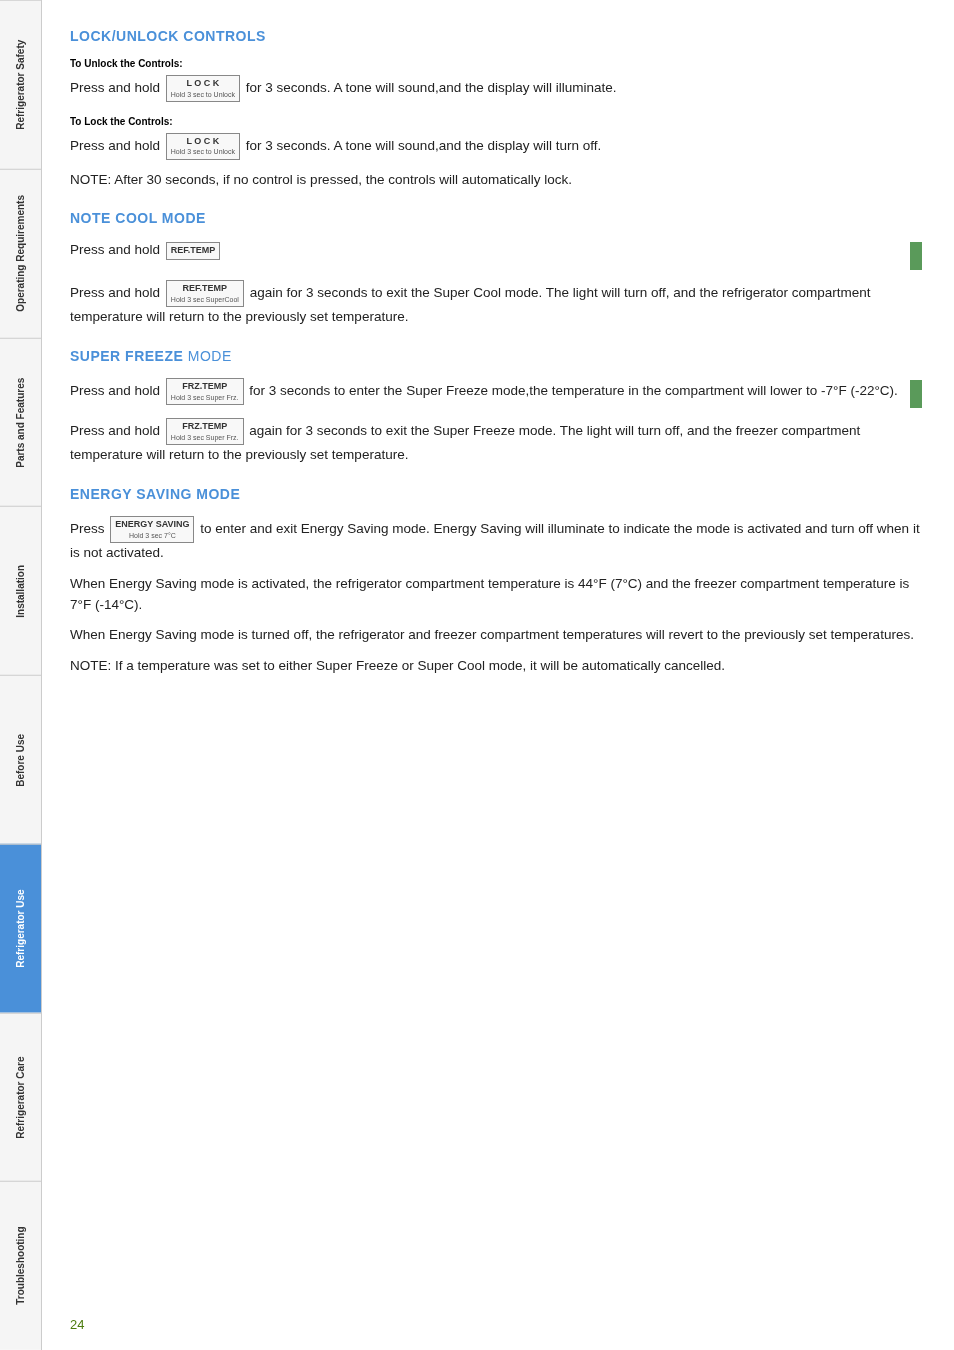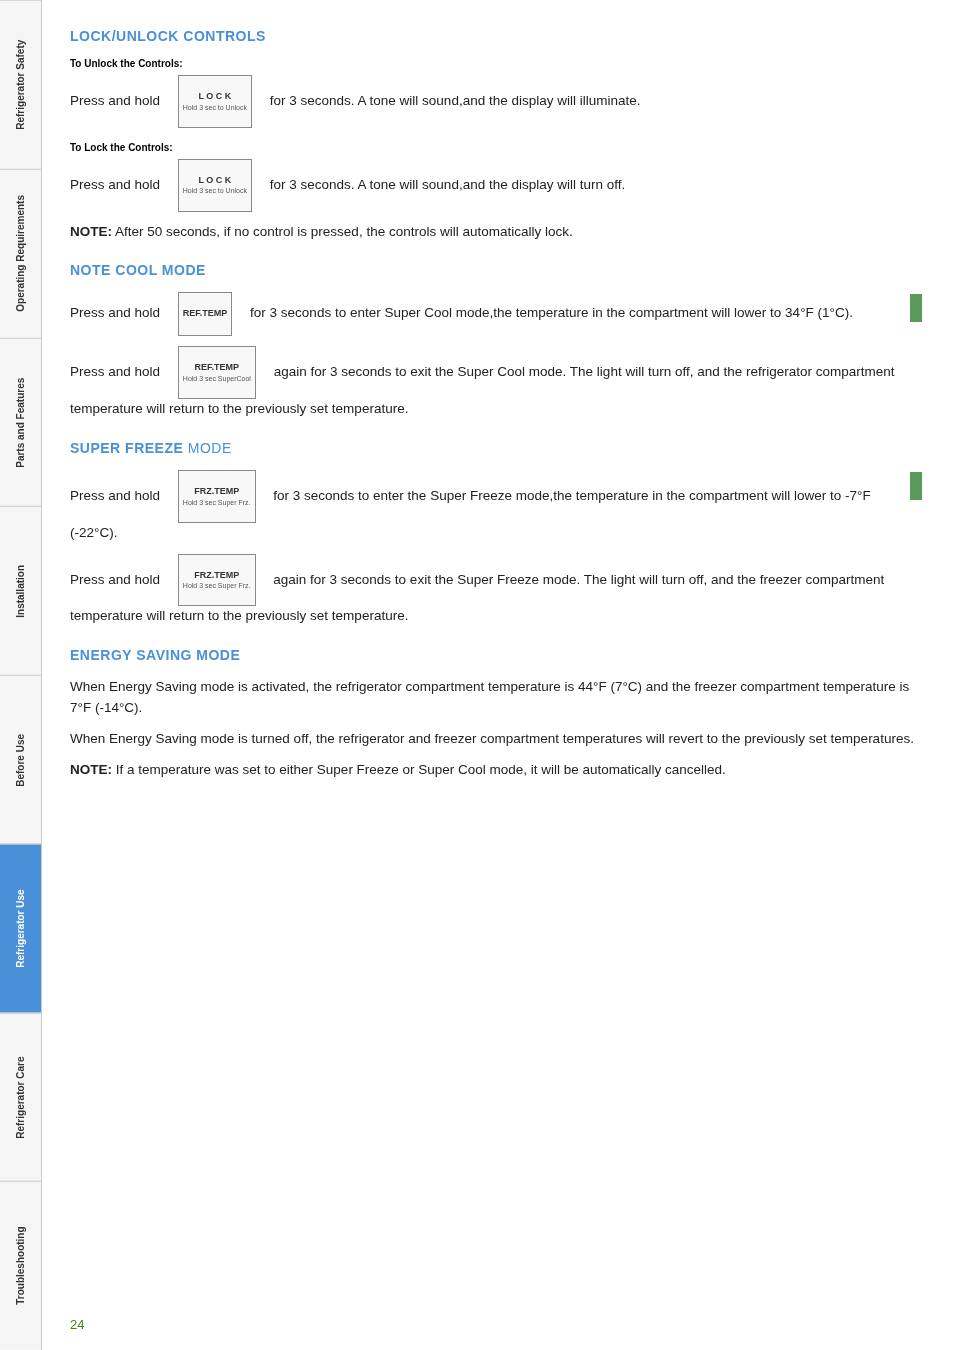--- a/index.html
+++ b/index.html
@@ -84,36 +84,36 @@
       color: #222;
     }
 
     .note {
       font-size: 13.5px;
       line-height: 1.55;
       margin-bottom: 10px;
       color: #222;
     }
     .note strong {
-      font-weight: bold;
+      font-weight: normal;
     }
 
     
     .btn-img {
       display: inline-block;
       border: 1px solid #888;
       font-size: 8px;
-      padding: 15px 4px;
+      padding: 2px 4px;
       vertical-align: middle;
       line-height: 1.3;
       color: #333;
       background: #f8f8f8;
       white-space: nowrap;
       font-family: Arial, sans-serif;
-      margin: 0 14px;
+      margin: 0 2px;
     }
     .btn-img .btn-main {
       font-size: 9px;
       font-weight: bold;
       display: block;
       text-align: center;
     }
     .btn-img .btn-sub {
       font-size: 7px;
       display: block;
@@ -168,28 +168,28 @@
   <p>
     Press and hold&nbsp;<span class="btn-img"><span class="btn-main">L O C K</span><span class="btn-sub">Hold 3 sec to Unlock</span></span><span> for 3 seconds. A tone will sound,and the display will illuminate.</span>
   </p>
 
   <div class="subsection-title">To Lock the Controls:</div>
   <p>
     Press and hold&nbsp;<span class="btn-img"><span class="btn-main">L O C K</span><span class="btn-sub">Hold 3 sec to Unlock</span></span><span> for 3 seconds. A tone will sound,and the display will turn off.</span>
   </p>
 
   <p class="note">
-    <strong>NOTE:</strong><span> After 50 seconds, if no control is pressed, the controls will automatically lock.</span>
+    <strong>NOTE:</strong><span> After 30 seconds, if no control is pressed, the controls will automatically lock.</span>
   </p>
 
   <h2 class="section-title">NOTE COOL MODE</h2>
 
   <div class="paragraph-with-indicator">
     <p>
-      <span>Press and hold</span>&nbsp;<span class="btn-img"><span class="btn-main">REF.TEMP</span></span><span> for 3 seconds to enter Super Cool mode,the temperature in the compartment will lower to 34°F (1°C).</span>
+      <span>Press and hold</span>&nbsp;<span class="btn-img"><span class="btn-main">REF.TEMP</span></span>
     </p>
     <div class="indicator-box"></div>
   </div>
 
   <p>
     <span>Press and hold</span>&nbsp;<span class="btn-img"><span class="btn-main">REF.TEMP</span><span class="btn-sub">Hold 3 sec SuperCool</span></span><span> again for 3 seconds to exit the Super Cool mode. The light will turn off, and the refrigerator compartment temperature will return to the previously set temperature.</span>
   </p>
 
   <h2 class="section-title">SUPER FREEZE <span style="font-weight:normal;">MODE</span></h2>
 
@@ -199,20 +199,23 @@
     </p>
     <div class="indicator-box"></div>
   </div>
 
   <p>
     <span>Press and hold</span>&nbsp;<span class="btn-img"><span class="btn-main">FRZ.TEMP</span><span class="btn-sub">Hold 3 sec Super Frz.</span></span><span> again for 3 seconds to exit the Super Freeze mode. The light will turn off, and the freezer compartment temperature will return to the previously set temperature.</span>
   </p>
 
   <h2 class="section-title">ENERGY SAVING MODE</h2>
 
+  <p>
+    <span>Press</span>&nbsp;<span class="btn-img"><span class="btn-main">ENERGY SAVING</span><span class="btn-sub">Hold 3 sec 7°C</span></span><span>    to enter and exit Energy Saving mode. Energy Saving will illuminate to indicate the mode is activated and turn off when it is not activated.</span>
+  </p>
 
   <p>When Energy Saving mode is activated, the refrigerator compartment temperature is 44°F (7°C) and the freezer compartment temperature is 7°F (-14°C).</p>
 
   <p>When Energy Saving mode is turned off, the refrigerator and freezer compartment temperatures will revert to the previously set temperatures.</p>
 
   <p class="note">
     <strong>NOTE:</strong><span> If a temperature was set to either Super Freeze or Super Cool mode, it will be automatically cancelled.</span>
   </p>
 
   <div class="page-number">24</div>

